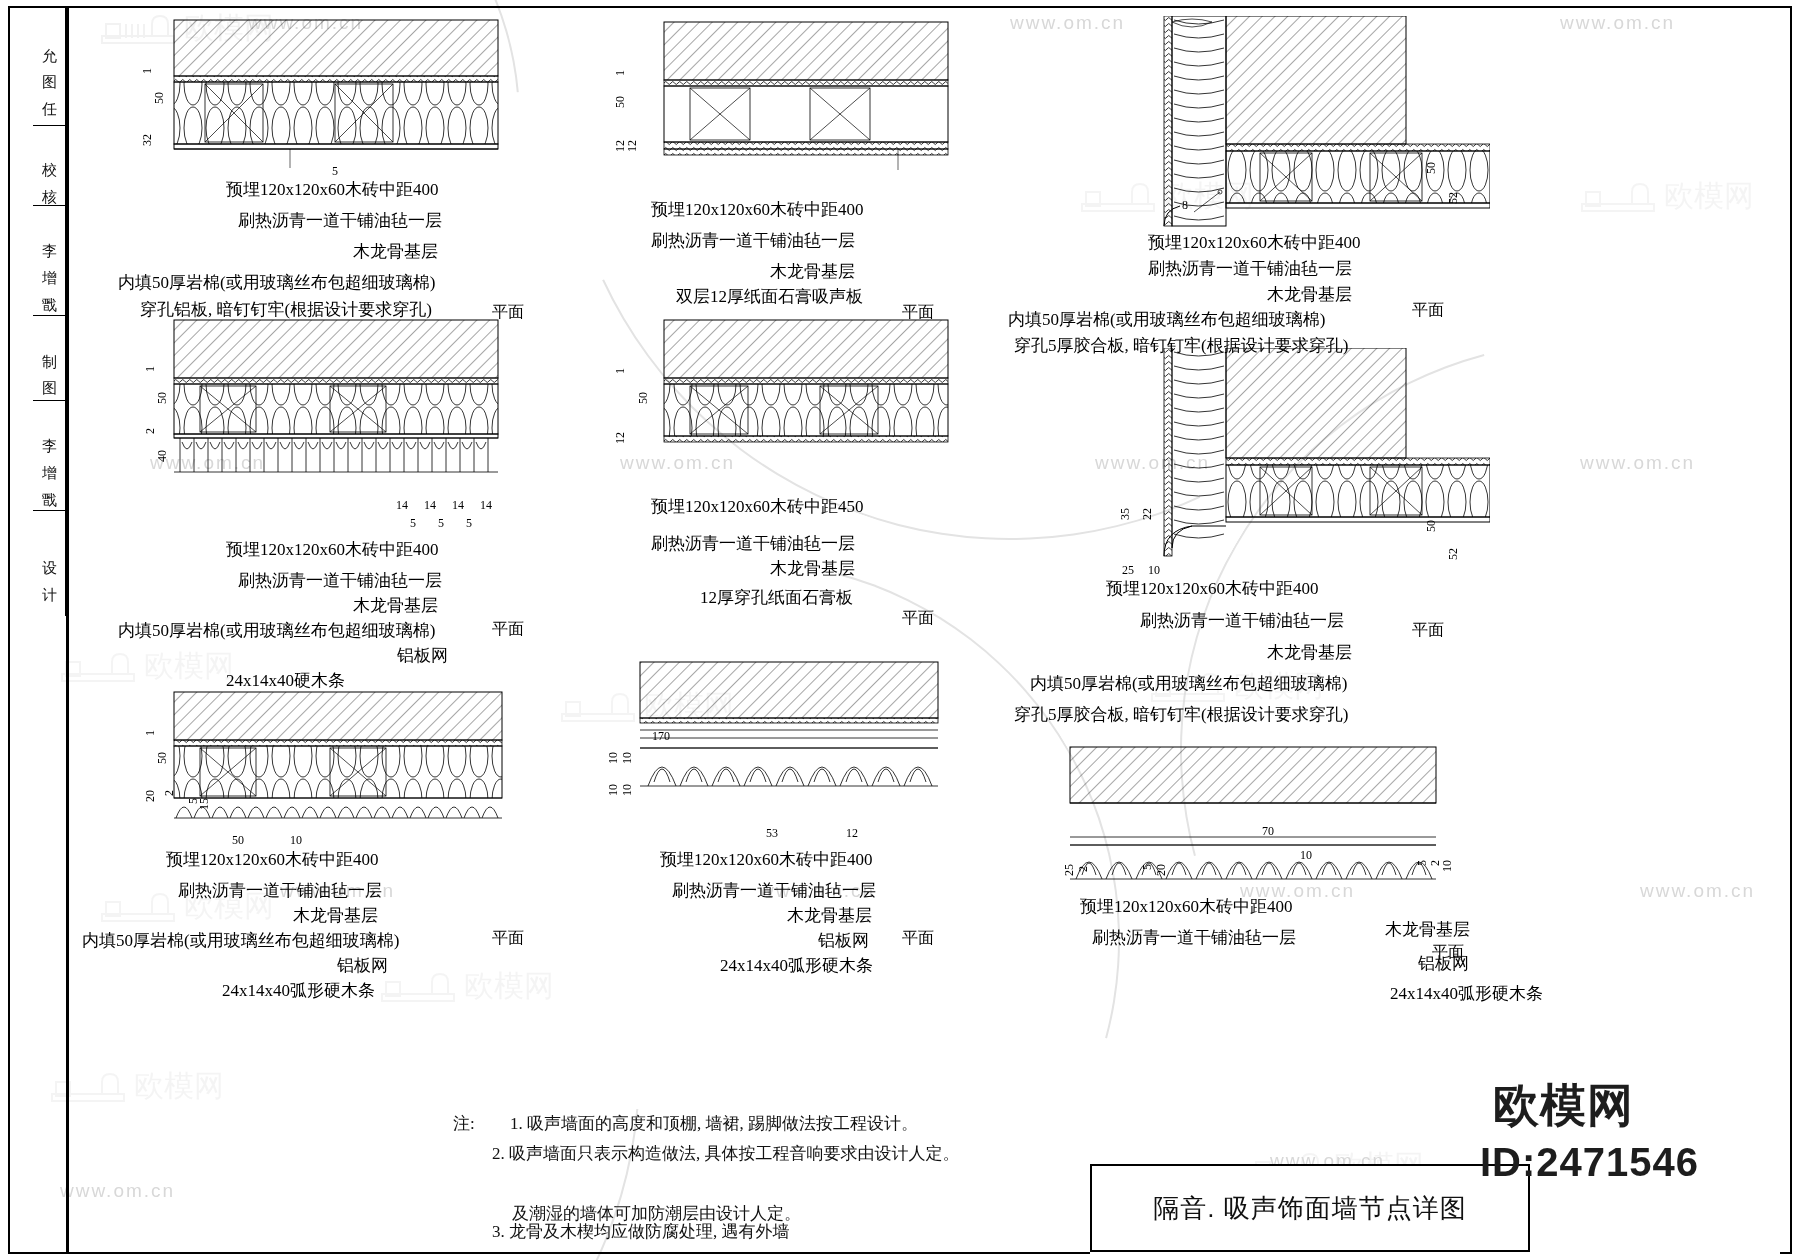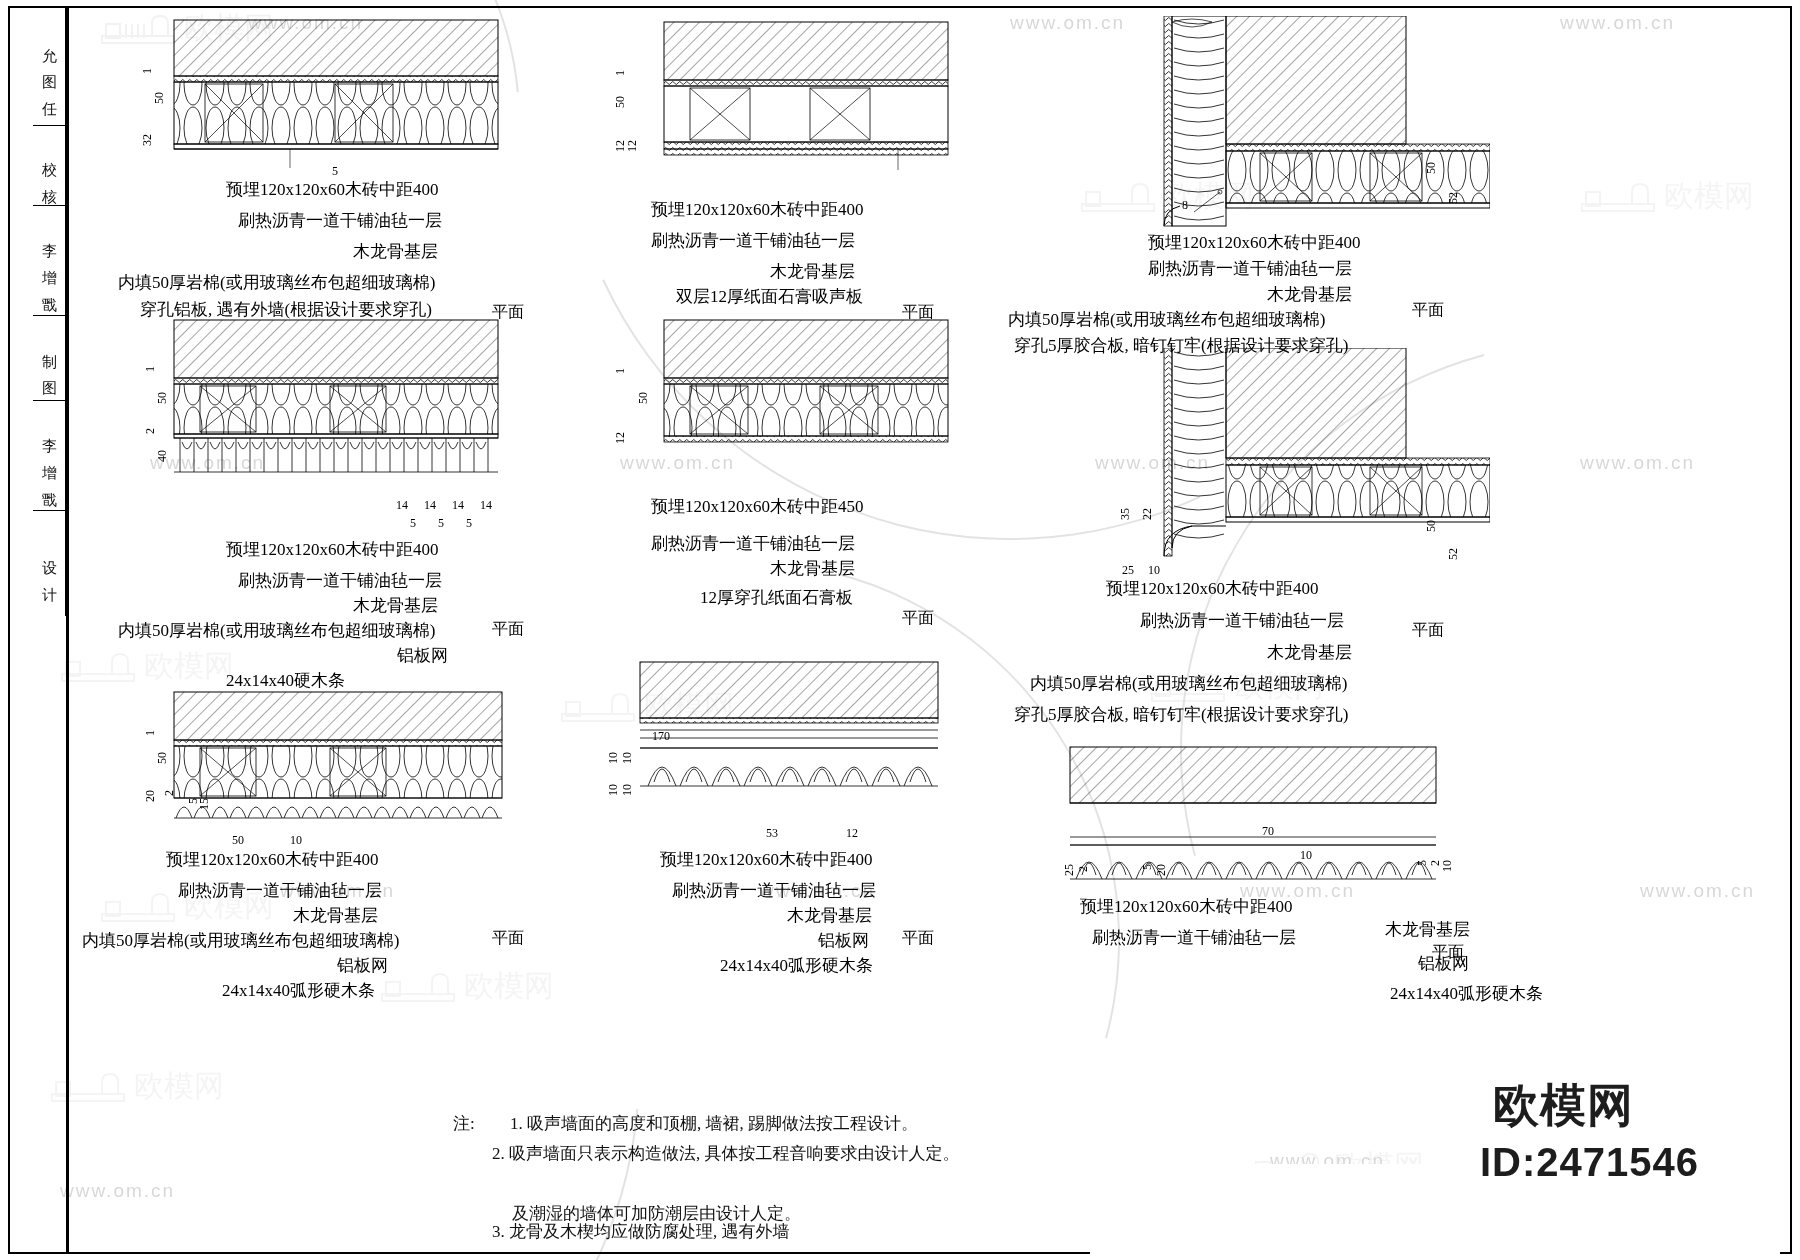--- a/index.html
+++ b/index.html
@@ -290,21 +290,21 @@
   </svg>
 </div>
 <div class="dimv" style="left:140px; top:68px;">1</div>
 <div class="dimv" style="left:152px; top:92px;">50</div>
 <div class="dimv" style="left:140px; top:134px;">32</div>
 <div class="dim" style="left:332px; top:164px;">5</div>
 <div class="lbl" style="left:226px; top:178px;">预埋120x120x60木砖中距400</div>
 <div class="lbl" style="left:238px; top:209px;">刷热沥青一道干铺油毡一层</div>
 <div class="lbl" style="left:353px; top:240px;">木龙骨基层</div>
 <div class="lbl" style="left:118px; top:271px;">内填50厚岩棉(或用玻璃丝布包超细玻璃棉)</div>
-<div class="lbl" style="left:140px; top:298px;">穿孔铝板, 遇有外墙(根据设计要求穿孔)</div>
+<div class="lbl" style="left:140px; top:298px;">穿孔铝板, 暗钉钉牢(根据设计要求穿孔)</div>
 <div class="plan" style="left:492px; top:302px;">平面</div>
 
 <div class="det" style="left:650px; top:20px;">
   <svg width="300" height="150" viewBox="0 0 300 150">
     <rect x="14" y="2" width="284" height="58" fill="url(#hatch45)" stroke="#000" stroke-width="1"></rect>
     <rect x="14" y="60" width="284" height="6" fill="url(#felt)" stroke="#000" stroke-width="0.8"></rect>
     <rect x="14" y="66" width="284" height="56" fill="none" stroke="#000" stroke-width="1"></rect>
     <rect x="14" y="122" width="284" height="7" fill="url(#felt)" stroke="#000" stroke-width="0.8"></rect>
     <rect x="14" y="129" width="284" height="6" fill="url(#felt)" stroke="#000" stroke-width="0.8"></rect>
     <rect x="40" y="68" width="60" height="52" fill="none" stroke="#000" stroke-width="0.8"></rect>
@@ -558,16 +558,17 @@
 <div class="lbl" style="left:1390px; top:982px;">24x14x40弧形硬木条</div>
 <div class="plan" style="left:1432px; top:942px;">平面</div>
 
 <div class="notes" style="left:453px; top:1113px;">注:</div>
 <div class="notes" style="left:492px; top:1113px;margin-left:18px;">1. 吸声墙面的高度和顶棚, 墙裙, 踢脚做法按工程设计。</div>
 <div class="notes" style="left:492px; top:1143px;">2. 吸声墙面只表示构造做法, 具体按工程音响要求由设计人定。</div>
 <div class="notes" style="left:492px; top:1173px;margin-top:48px;">3. 龙骨及木楔均应做防腐处理, 遇有外墙</div>
 <div class="notes" style="left:512px; top:1203px;">及潮湿的墙体可加防潮层由设计人定。</div>
 
 <div class="tblock" style="left:1090px; top:1164px; width:690px; height:90px;">
+  <div class="tb-title">隔音. 吸声饰面墙节点详图</div>
 </div>
 
 <div class="idwm" style="left:1493px; top:1075px; font-size:46px; letter-spacing:1px;">欧模网</div>
 <div class="idwm" style="left:1480px; top:1140px; font-size:40px; letter-spacing:1px;">ID:2471546</div>
 
 </body></html>

